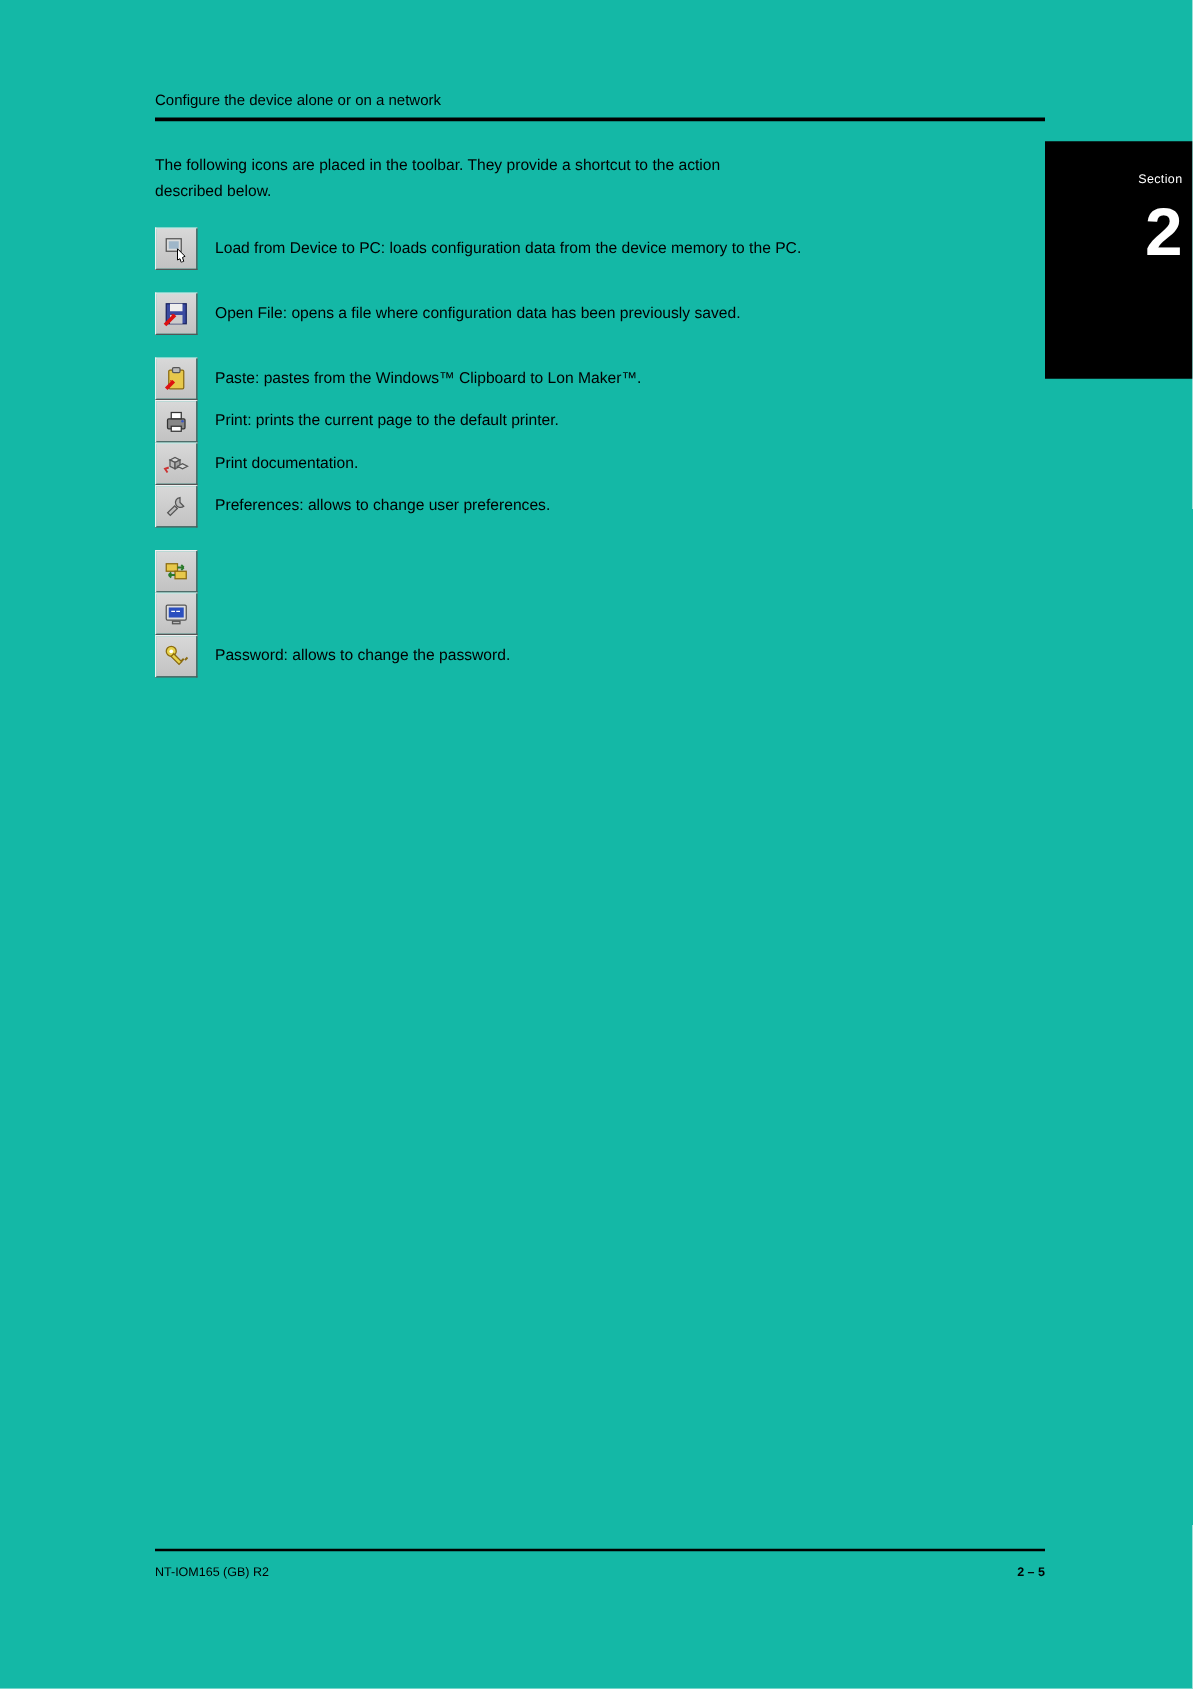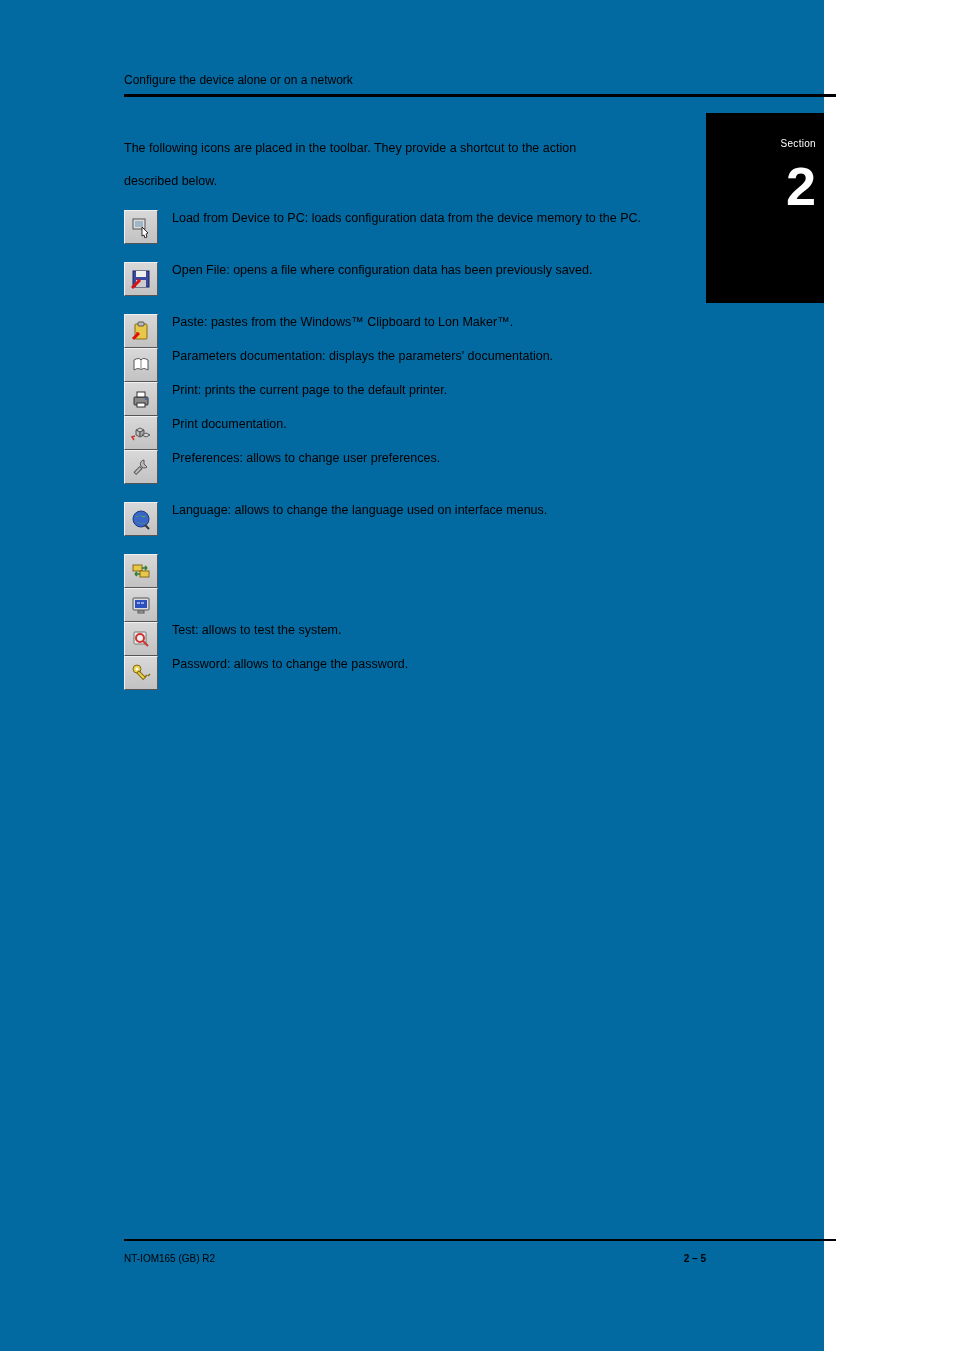--- a/index.html
+++ b/index.html
@@ -5,24 +5,24 @@
   html, body {
     margin: 0;
     padding: 0;
     background: #fff;
     font-family: "Helvetica", "Arial", sans-serif;
     font-size: 12.5px;
     color: #000;
     line-height: 1.35;
   }
   .page {
-    width: 824px;
+    width: 954px;
     height: 1351px;
     position: relative;
-    background: #0369a1;
+    background: #14b8a6;
     box-sizing: border-box;
   }
   .header-line {
     position: absolute;
     left: 124px;
     top: 94px;
     width: 712px;
     border-top: 3px solid #000;
   }
   .header-bar {
@@ -57,26 +57,26 @@
   .content {
     position: absolute;
     left: 124px;
     top: 124px;
     width: 712px;
   }
   .intro {
     margin-bottom: 20px;
   }
   .intro p {
-    margin: 16px 0 4px 0;
+    margin: 0 0 4px 0;
     font-size: 12.5px;
   }
   .row {
     display: flex;
-    align-items: flex-start;
+    align-items: center;
     gap: 14px;
   }
   .row.spaced { margin-top: 18px; }
   .label {
     font-size: 12.5px;
   }
   .toolbar-btn {
     width: 34px;
     height: 34px;
     background: linear-gradient(#d8d8d8, #c2c2c2);
@@ -155,28 +155,20 @@
           <div class="toolbar-btn">
             <svg viewBox="0 0 22 22">
               <use href="#svg-clipboard"></use>
             </svg>
           </div>
           <div class="label">Paste: pastes from the Windows™ Clipboard to Lon Maker™.</div>
         </div>
         <div class="row">
           <div class="toolbar-btn">
             <svg viewBox="0 0 22 22">
-              <use href="#svg-book"></use>
-            </svg>
-          </div>
-          <div class="label">Parameters documentation: displays the parameters' documentation.</div>
-        </div>
-        <div class="row">
-          <div class="toolbar-btn">
-            <svg viewBox="0 0 22 22">
               <use href="#svg-print"></use>
             </svg>
           </div>
           <div class="label">Print: prints the current page to the default printer.</div>
         </div>
         <div class="row">
           <div class="toolbar-btn">
             <svg viewBox="0 0 22 22">
               <use href="#svg-cubes"></use>
             </svg>
@@ -187,46 +179,30 @@
           <div class="toolbar-btn">
             <svg viewBox="0 0 22 22">
               <use href="#svg-wrench"></use>
             </svg>
           </div>
           <div class="label">Preferences: allows to change user preferences.</div>
         </div>
         <div class="row spaced">
           <div class="toolbar-btn">
             <svg viewBox="0 0 22 22">
-              <use href="#svg-globe"></use>
-            </svg>
-          </div>
-          <div class="label">Language: allows to change the language used on interface menus.</div>
-        </div>
-        <div class="row spaced">
-          <div class="toolbar-btn">
-            <svg viewBox="0 0 22 22">
               <use href="#svg-folders"></use>
             </svg>
           </div>
         </div>
         <div class="row">
           <div class="toolbar-btn">
             <svg viewBox="0 0 22 22">
               <use href="#svg-monitor"></use>
             </svg>
           </div>
-        </div>
-        <div class="row">
-          <div class="toolbar-btn">
-            <svg viewBox="0 0 22 22">
-              <use href="#svg-magnify"></use>
-            </svg>
-          </div>
-          <div class="label">Test: allows to test the system.</div>
         </div>
         <div class="row">
           <div class="toolbar-btn">
             <svg viewBox="0 0 22 22">
               <use href="#svg-key"></use>
             </svg>
           </div>
           <div class="label">Password: allows to change the password.</div>
         </div>
       </div>

